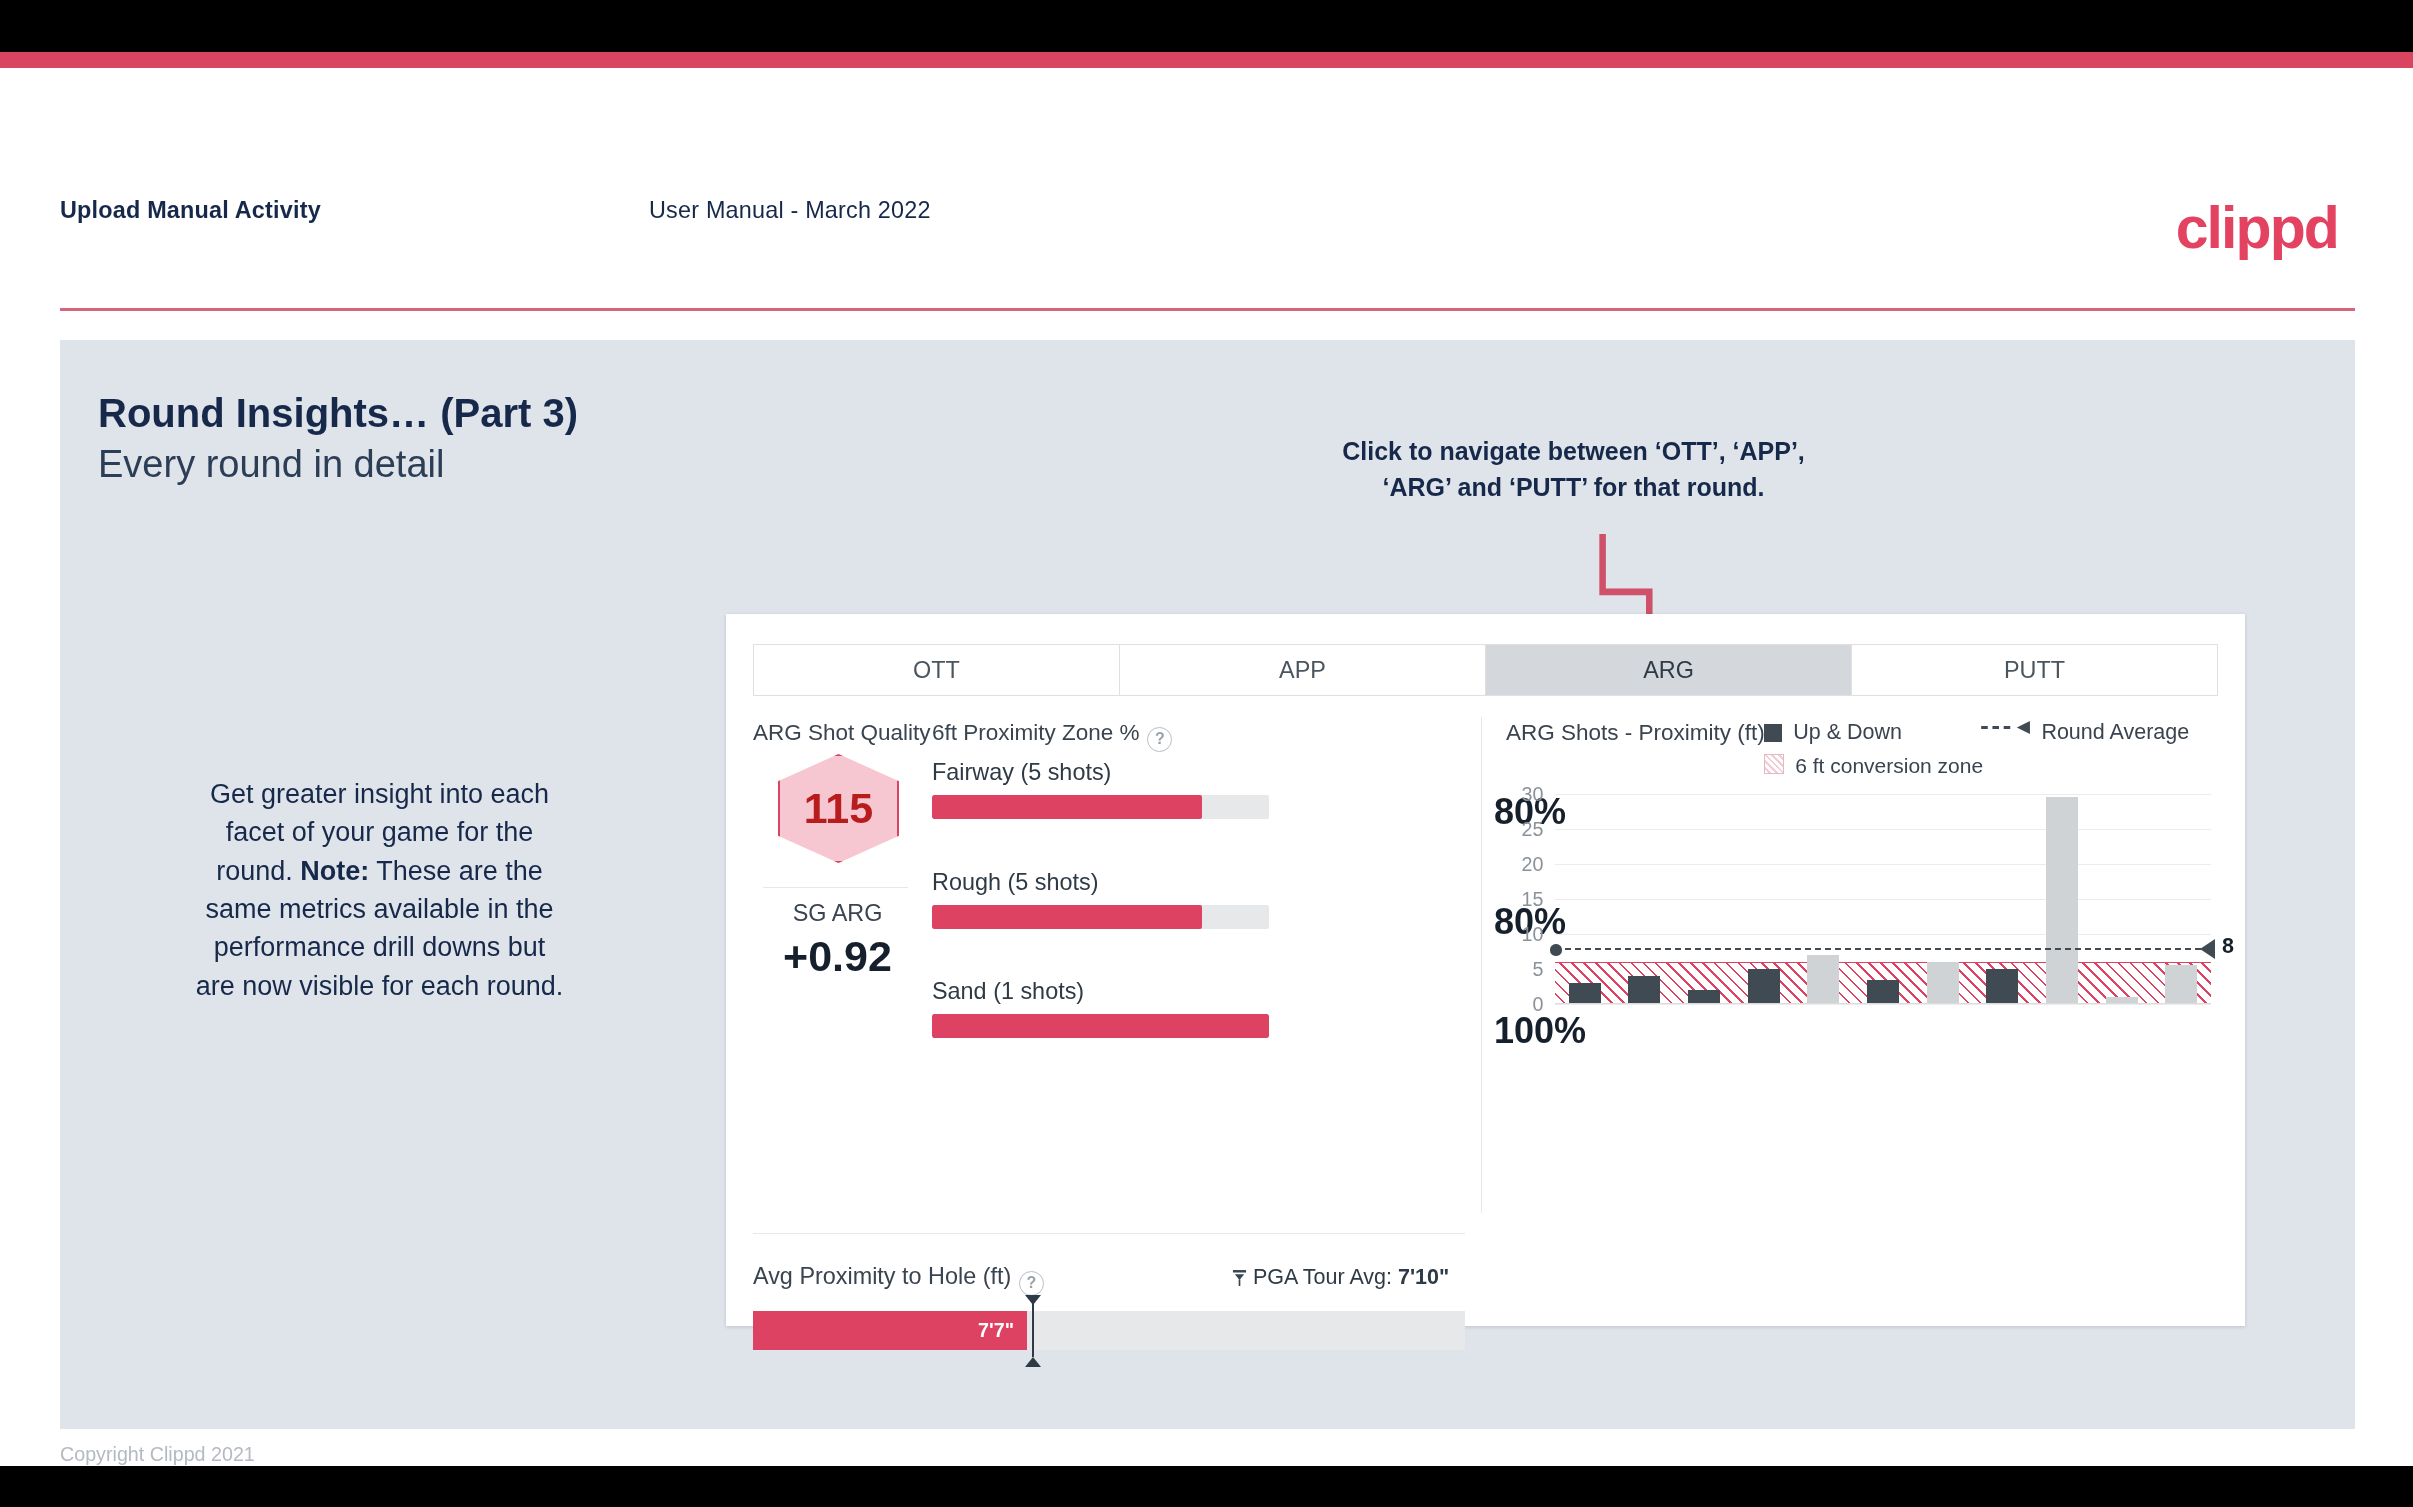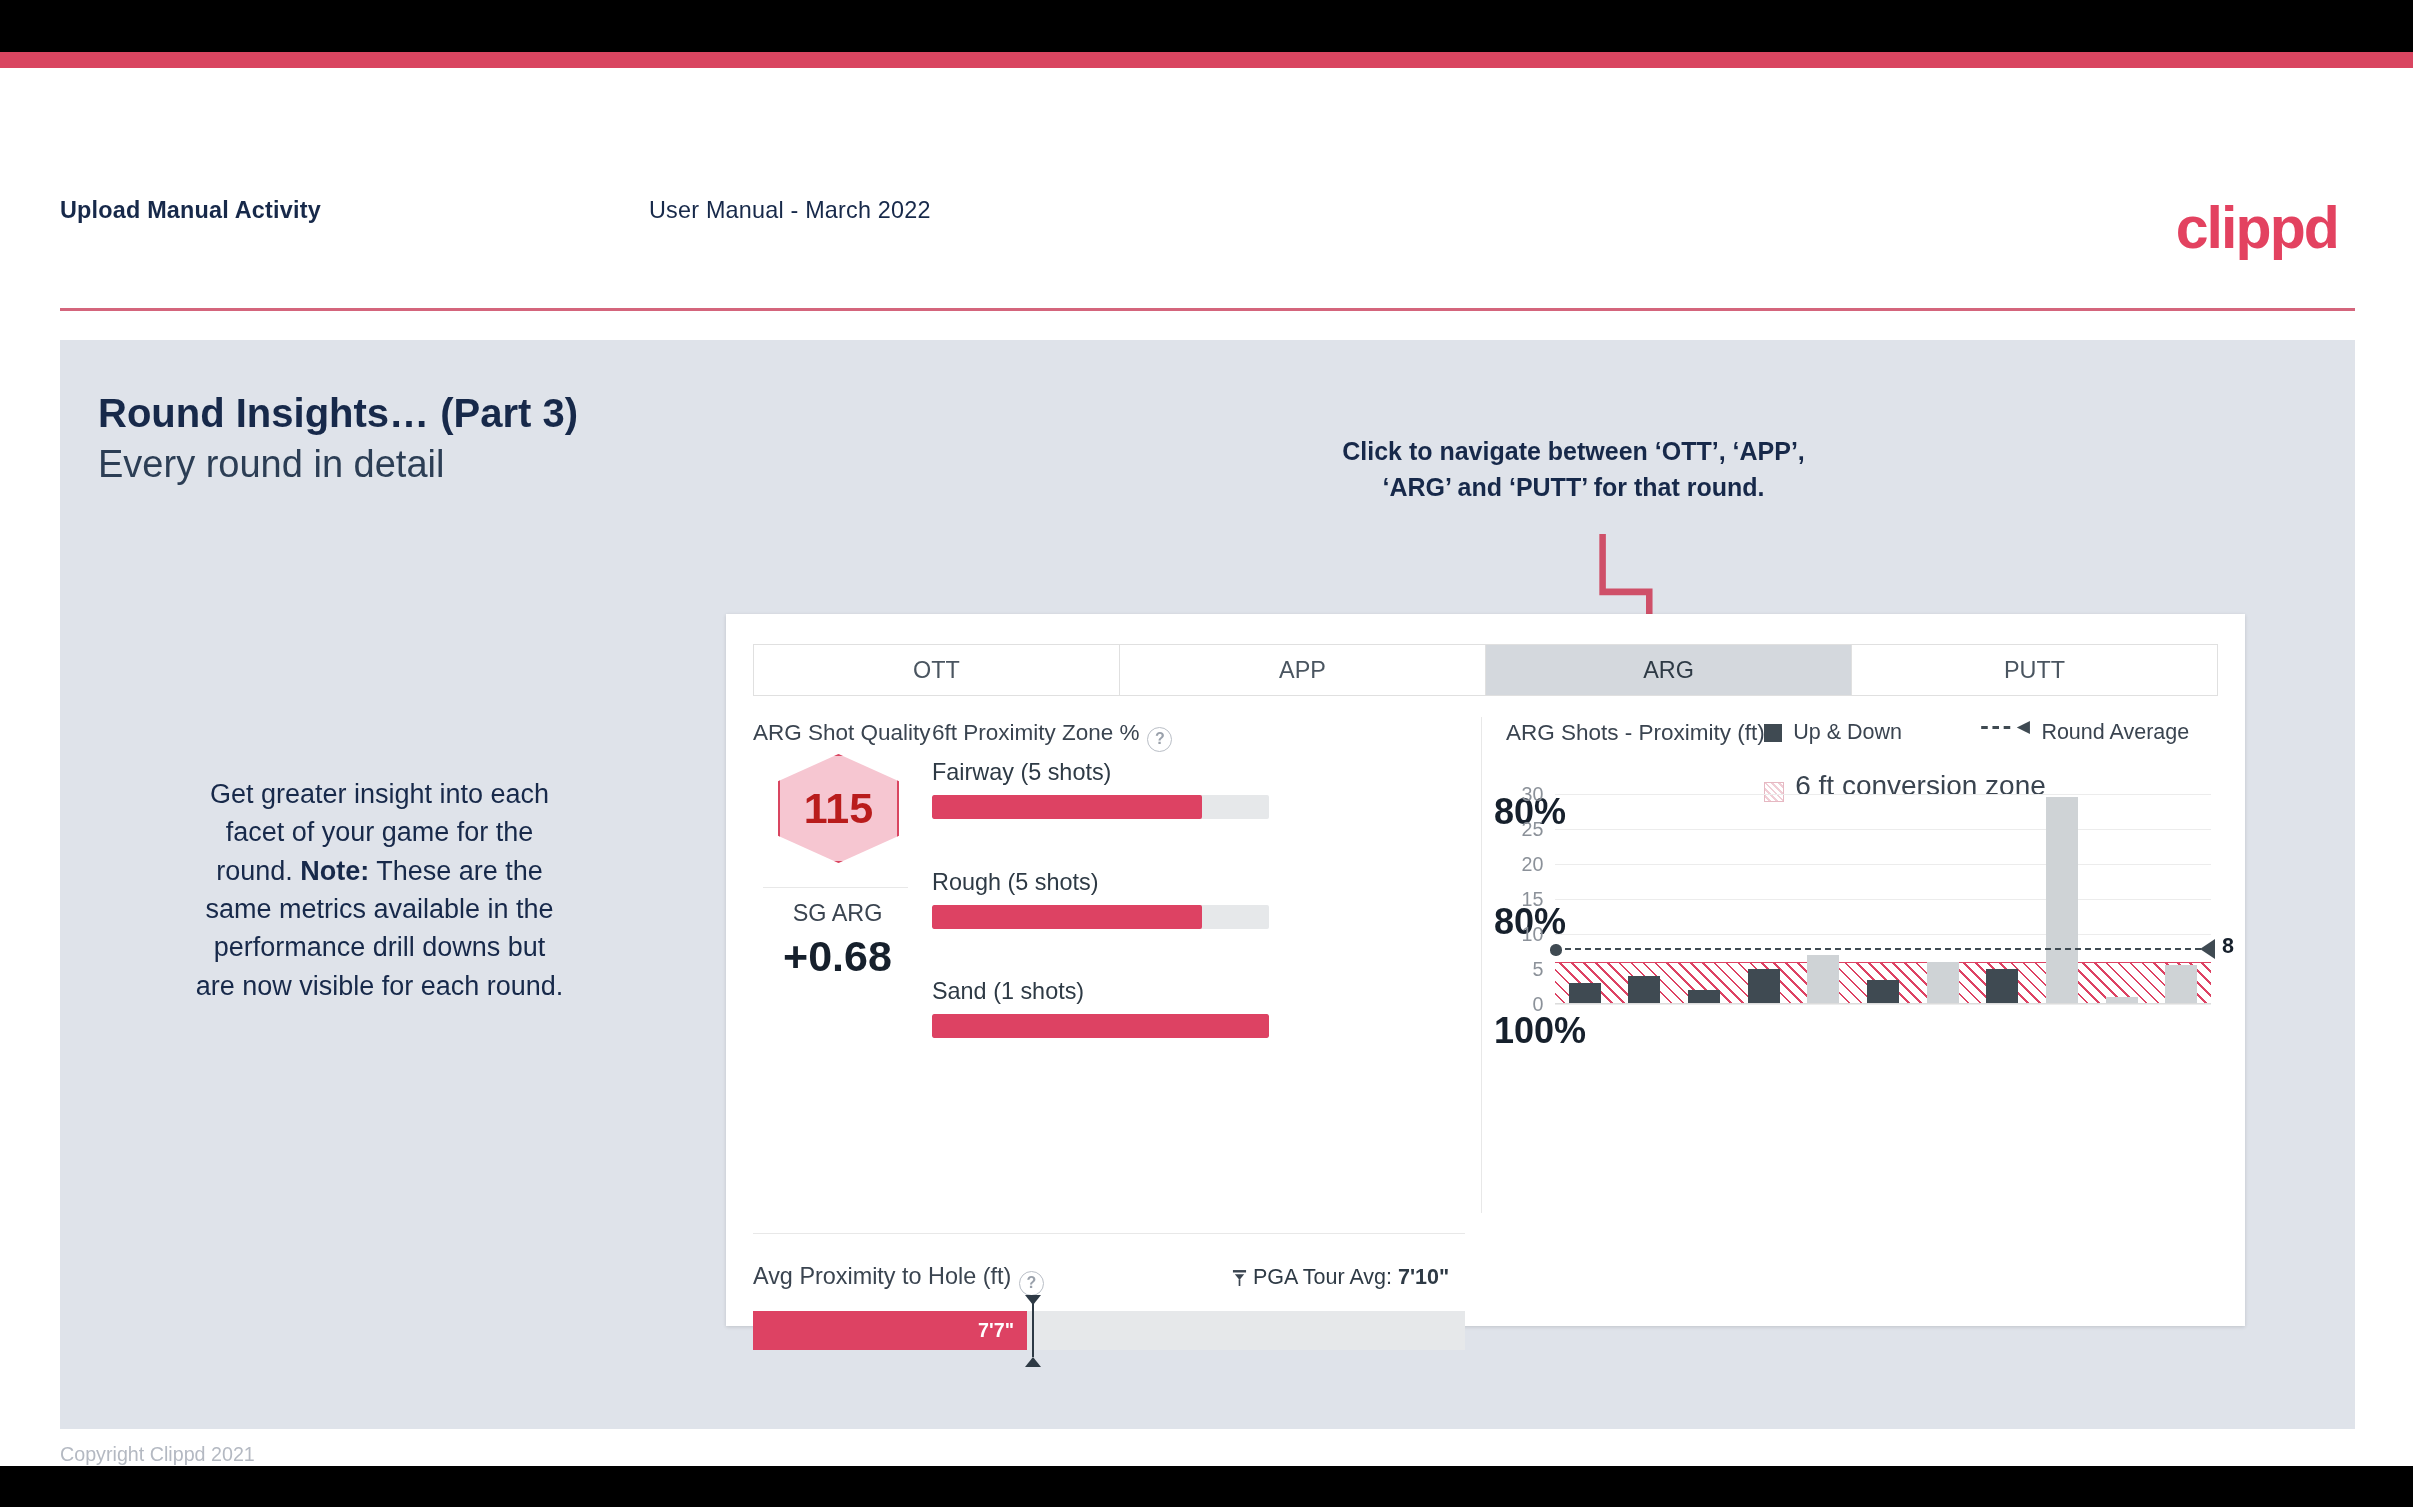--- a/index.html
+++ b/index.html
@@ -76,21 +76,21 @@
   .prox-val{font-size:19.7px;font-weight:bold;color:#fff;padding-right:13px;}
   .prox-marker{position:absolute;left:306px;top:689px;width:1.9px;height:54px;background:#2e3a45;}
   .prox-tri-top{position:absolute;left:299px;top:681px;width:0;height:0;border-left:8.4px solid transparent;border-right:8.4px solid transparent;border-top:10.3px solid #2e3a45;}
   .prox-tri-bot{position:absolute;left:299px;top:743px;width:0;height:0;border-left:8.4px solid transparent;border-right:8.4px solid transparent;border-bottom:10.3px solid #2e3a45;}
 
   
   .r-title{position:absolute;left:780px;top:106px;font-size:22.5px;color:#3a4450;}
   .lg1{position:absolute;left:1038px;top:106px;font-size:21.5px;color:#3a4450;display:flex;align-items:center;gap:11.2px;}
   .lg-sq{width:18px;height:18px;background:#3f4a52;display:inline-block;}
   .lg2{position:absolute;left:1255px;top:106px;font-size:21.5px;color:#3a4450;display:flex;align-items:flex-start;gap:9.4px;}
-  .lg3{position:absolute;left:1038px;top:140px;font-size:28px;color:#3a4450;display:flex;align-items:flex-end;gap:11.2px;margin-top:16px;}
+  .lg3{position:absolute;left:1038px;top:140px;font-size:21px;color:#3a4450;display:flex;align-items:flex-start;gap:11.2px;}
   .lg-hatch{width:18px;height:18px;display:inline-block;border:0.9px solid #e6b8c2;
     background:repeating-linear-gradient(45deg,#fff 0 2.8px,#f0cdd5 2.8px 4.7px);}
 
   .chart{position:absolute;left:780px;top:173px;width:712px;height:244px;}
   .yaxis{position:absolute;left:0;top:0;width:43px;height:217px;}
   .ytick{position:absolute;right:5.6px;font-size:19.7px;color:#8b9199;transform:translateY(-50%);}
   .plot{position:absolute;left:49px;top:0;width:656px;height:217px;}
   .grid{position:absolute;left:0;width:100%;height:0.9px;background:#ececec;}
   .zone{position:absolute;left:0;width:100%;background:repeating-linear-gradient(45deg,#fff 0 6.6px,#dd4263 6.6px 8.4px);border-top:1.9px solid #dd4263;box-sizing:border-box;}
   .bars{position:absolute;left:0;bottom:0;width:100%;height:217px;display:flex;align-items:flex-end;}
@@ -158,21 +158,21 @@
         <span>6ft Proximity Zone %</span><span class="qmark">?</span>
       </div>
 
       <div class="hexwrap">
         <div class="hexshape">
           <span class="hexnum">115</span>
         </div>
       </div>
       <div class="sgdiv"></div>
       <div class="sglbl">SG ARG</div>
-      <div class="sgval">+0.68</div>
+      <div class="sgval">+0.92</div>
 
       <div class="czrow" style="top:145px">
         <div class="cz-name">Fairway (5 shots)</div>
         <div class="cz-track">
             <div class="cz-fill" id="f0" style="width: 80%;"></div>
           </div>
         <div class="cz-pct" style="top:32px">80%</div>
       </div>
 
       <div class="czrow" style="top:255px">

